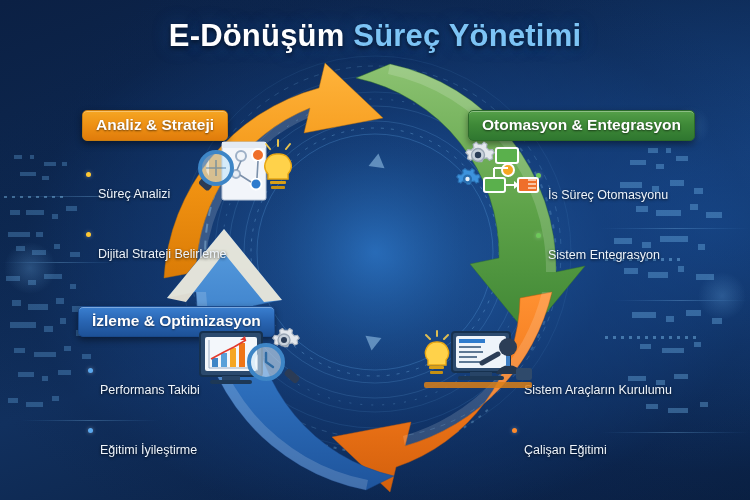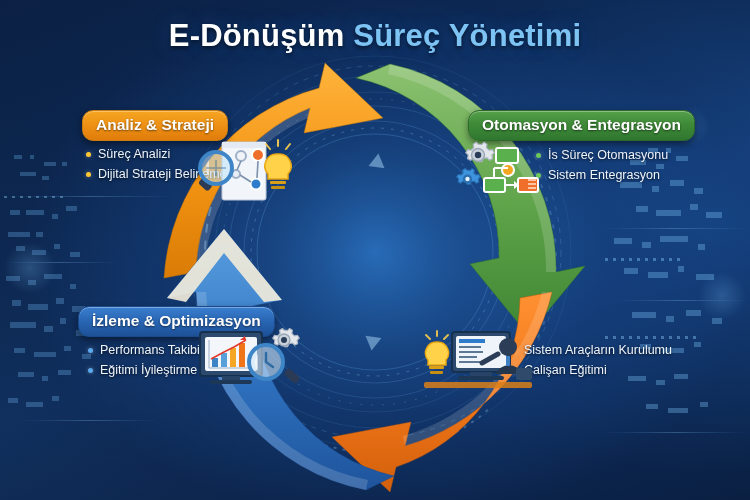--- a/index.html
+++ b/index.html
@@ -28,21 +28,21 @@
   }
   .t-white{color:#ffffff;}
   .t-blue{color:#7dc4f5;}
 
   
   .cycle{position:absolute;left:0;top:0;width:750px;height:500px;}
 
   
   .banner{
     position:absolute;
-    border-radius:11px;
+    border-radius:5px;
     padding:5px 13px 6px 13px;
     font-size:15.5px;font-weight:bold;color:#fff;
     white-space:nowrap;
     text-shadow:0 1px 2px rgba(0,0,0,.55);
     box-shadow:0 3px 7px rgba(0,0,0,.45), inset 0 1px 0 rgba(255,255,255,.33);
     z-index:6;
   }
   .banner.orange{
     background:linear-gradient(180deg,#f5a623 0%,#ef9215 45%,#e07c0b 100%);
     border:1px solid #c97d10;
@@ -66,20 +66,21 @@
     display:flex;align-items:center;margin-bottom:6px;white-space:nowrap;
   }
   .bullets .row:last-child{margin-bottom:0;}
   .dot{
     width:5px;height:5px;border-radius:50%;flex:none;margin-right:7px;
     box-shadow:0 0 4px rgba(255,255,255,.35);
   }
   .btxt{
     font-size:12.5px;color:#eef4fb;
     text-shadow:0 1px 3px rgba(0,0,0,.75);
+    margin-top:40px;
   }
 
   .icons{position:absolute;z-index:7;}
 </style>
 </head>
 <body>
 
 <div id="stage">
 
   <svg class="bgsvg" viewBox="0 0 750 500">

